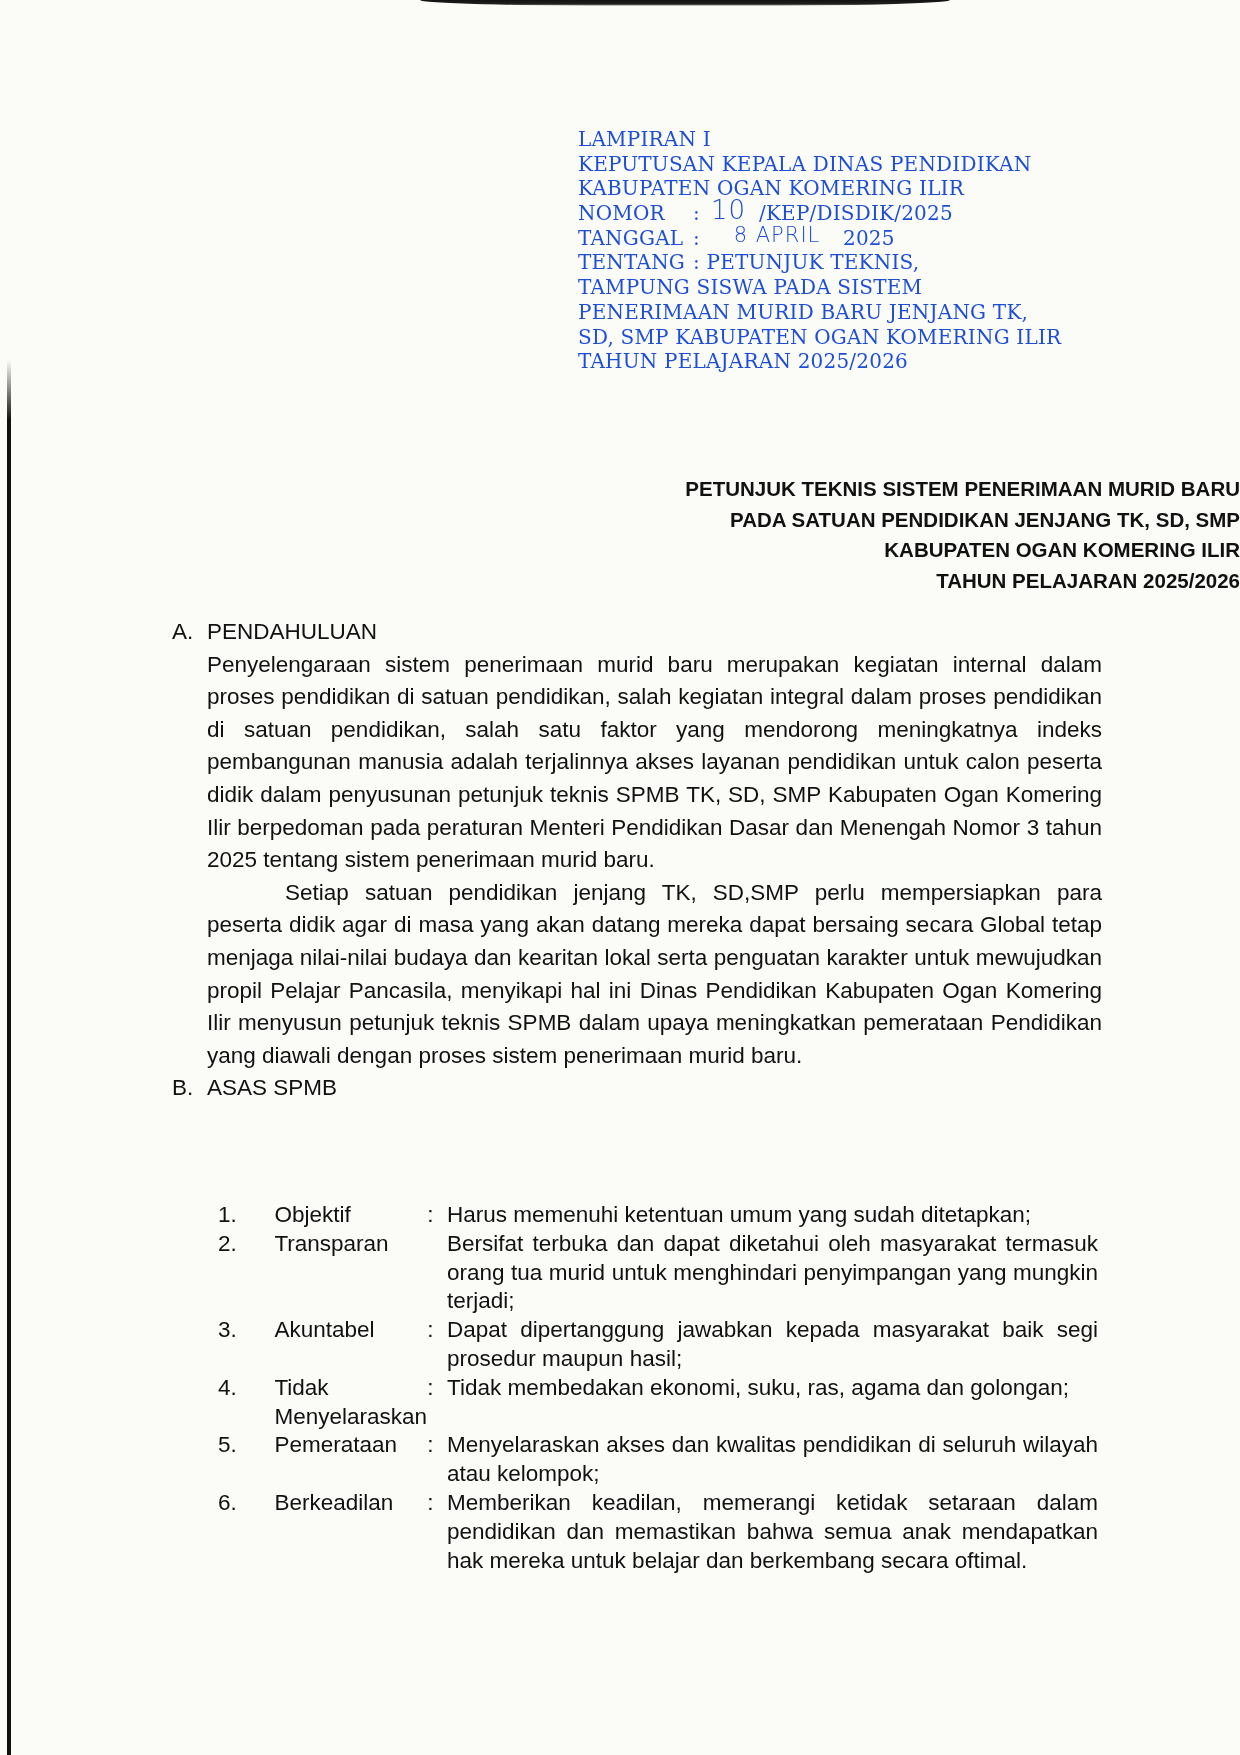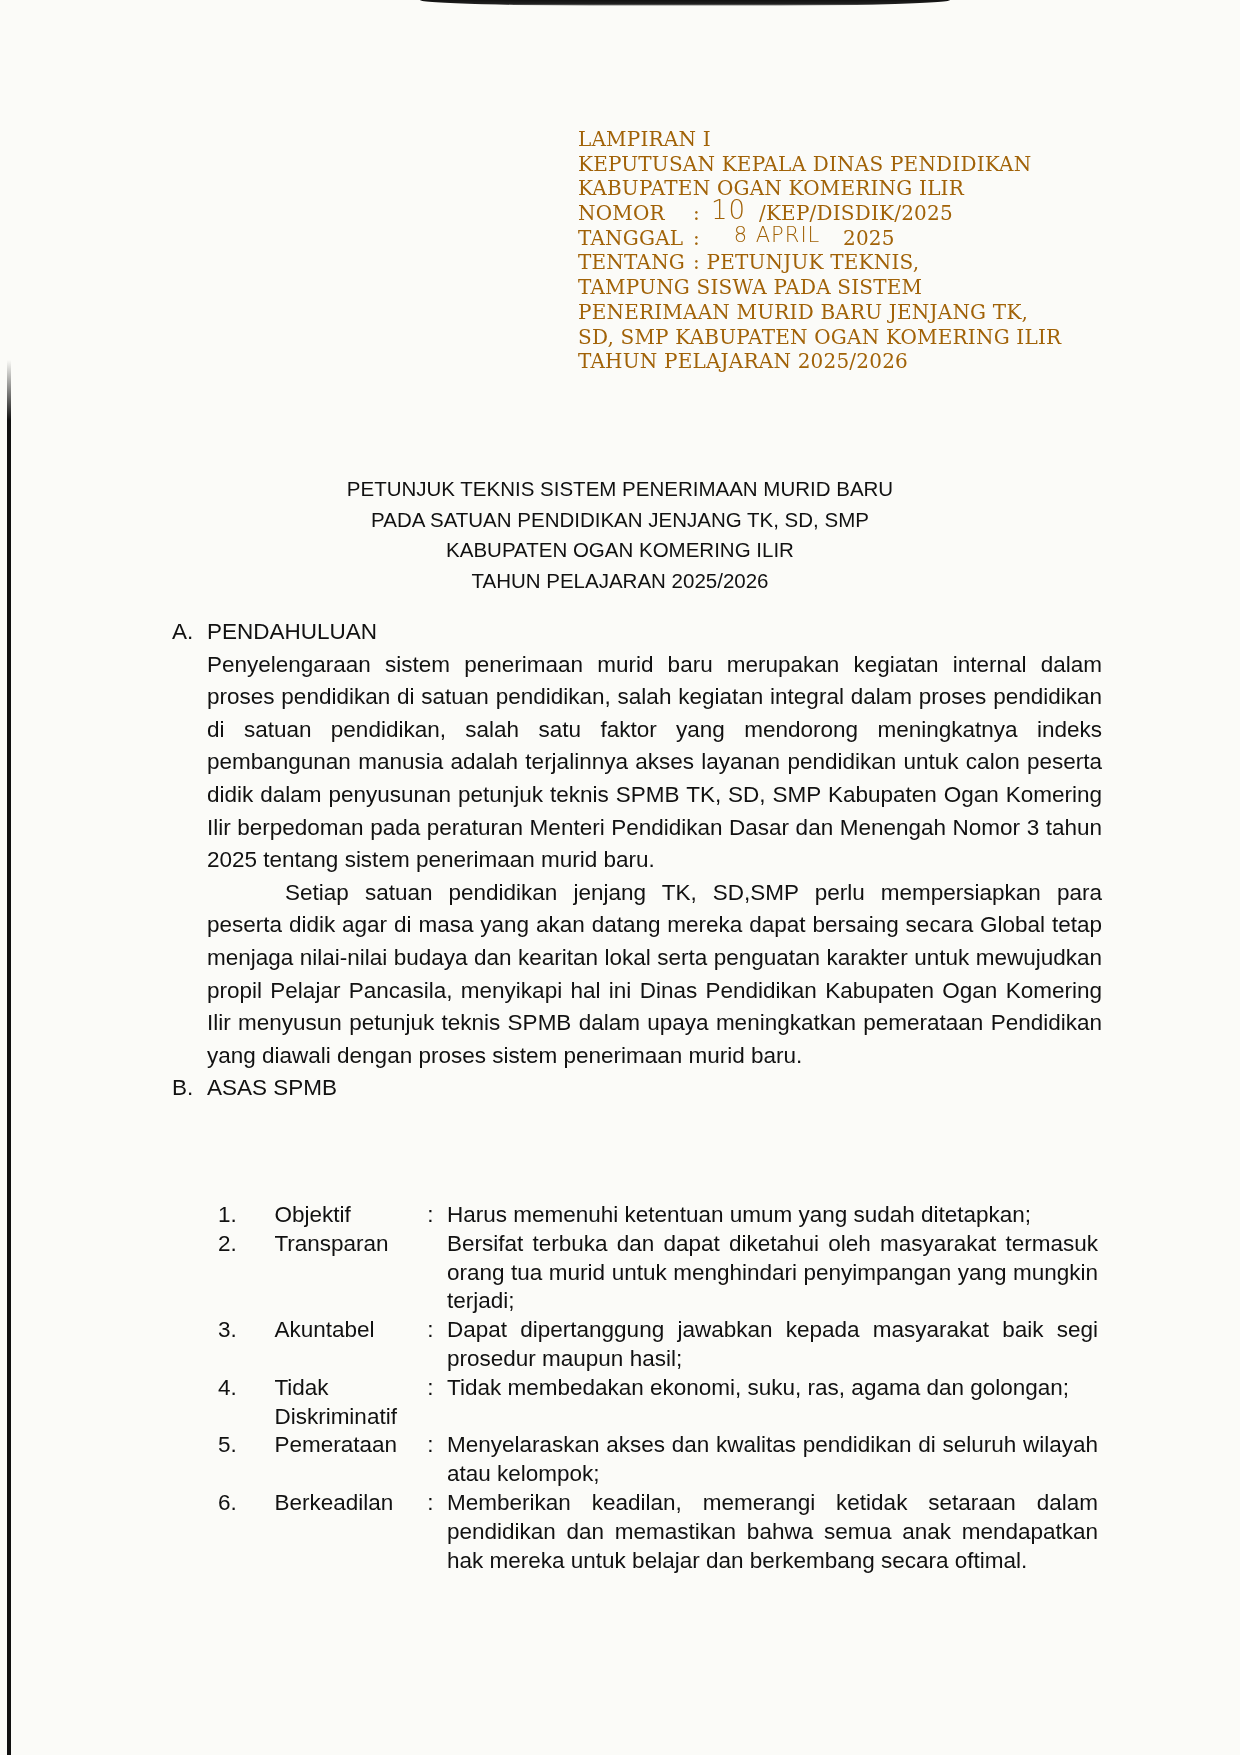--- a/index.html
+++ b/index.html
@@ -12,36 +12,36 @@
     background: linear-gradient(to bottom, #111 0%, #222 70%, rgba(0,0,0,0) 100%);
     border-radius: 0 0 40% 40% / 0 0 100% 100%;
   }
   .scan-left-edge {
     position: absolute; left: 7px; top: 360px; width: 4px; height: 1395px;
     background: linear-gradient(to bottom, rgba(0,0,0,0) 0px, #111 60px, #111 100%);
   }
   .lampiran {
     position: absolute; left: 578px; top: 127px;
     font-family: "DejaVu Serif", serif; font-size: 20px; line-height: 24.7px;
-    letter-spacing: 0.2px; color: #a16207;
+    letter-spacing: 0.2px; color: #1d4ed8;
   }
   .lampiran .line { white-space: pre; height: 24.7px; }
   .lampiran .row { display: flex; white-space: pre; height: 24.7px; }
   .lampiran .lbl { width: 115px; }
   .lampiran .colon { width: 18px; }
   .hand {
     font-family: "DejaVu Sans", sans-serif; font-weight: 300; font-size: 26px;
     letter-spacing: 1px; display: inline-block; transform: translateY(-3px);
   }
   .hand-num { width: 48px; display: inline-block; }
   .hand-date { width: 132px; display: inline-block; font-size: 21px; text-align: center; }
   .title-block {
     position: absolute; left: 0; width: 1240px; top: 474px;
-    text-align: center; font-family: "Liberation Sans", sans-serif;
-    font-weight: normal; font-size: 20.5px; line-height: 30.5px;
+    text-align: right; font-family: "Liberation Sans", sans-serif;
+    font-weight: bold; font-size: 20.5px; line-height: 30.5px;
   }
   .content {
     position: absolute; left: 172px; top: 616px; width: 930px;
     font-family: "Liberation Sans", sans-serif; font-size: 22.5px;
     line-height: 32.6px; color: #111;
   }
   .section-head { display: flex; }
   .section-letter { width: 35px; }
   .para {
     margin-left: 35px; text-align: justify; text-align-last: left;
@@ -124,21 +124,21 @@
     <span class="asas-desc">Bersifat terbuka dan dapat diketahui oleh masyarakat termasuk orang tua murid untuk menghindari penyimpangan yang mungkin terjadi;</span>
   </div>
   <div class="asas-item">
     <span class="asas-num">3.</span>
     <span class="asas-name">Akuntabel</span>
     <span class="asas-colon">:</span>
     <span class="asas-desc">Dapat dipertanggung jawabkan kepada masyarakat baik segi prosedur maupun hasil;</span>
   </div>
   <div class="asas-item">
     <span class="asas-num">4.</span>
-    <span class="asas-name">Tidak Diskriminatif</span>
+    <span class="asas-name">Tidak Menyelaraskan</span>
     <span class="asas-colon">:</span>
     <span class="asas-desc">Tidak membedakan ekonomi, suku, ras, agama dan golongan;</span>
   </div>
   <div class="asas-item">
     <span class="asas-num">5.</span>
     <span class="asas-name">Pemerataan</span>
     <span class="asas-colon">:</span>
     <span class="asas-desc">Menyelaraskan akses dan kwalitas pendidikan di seluruh wilayah atau kelompok;</span>
   </div>
   <div class="asas-item">

